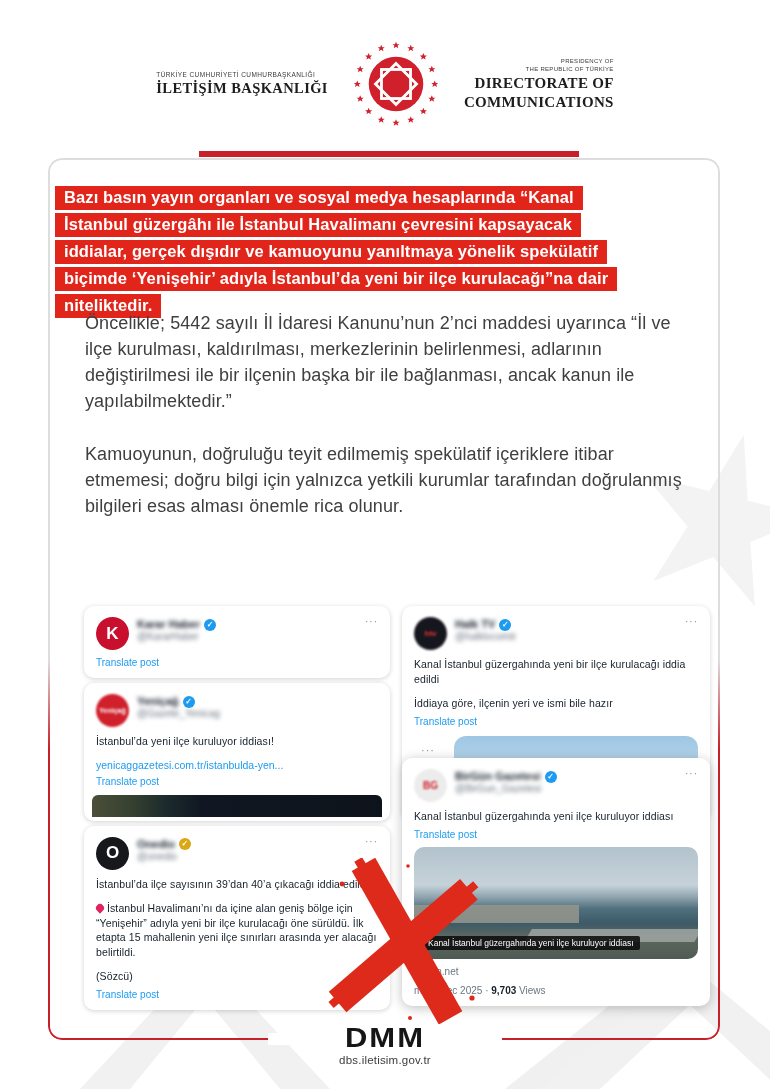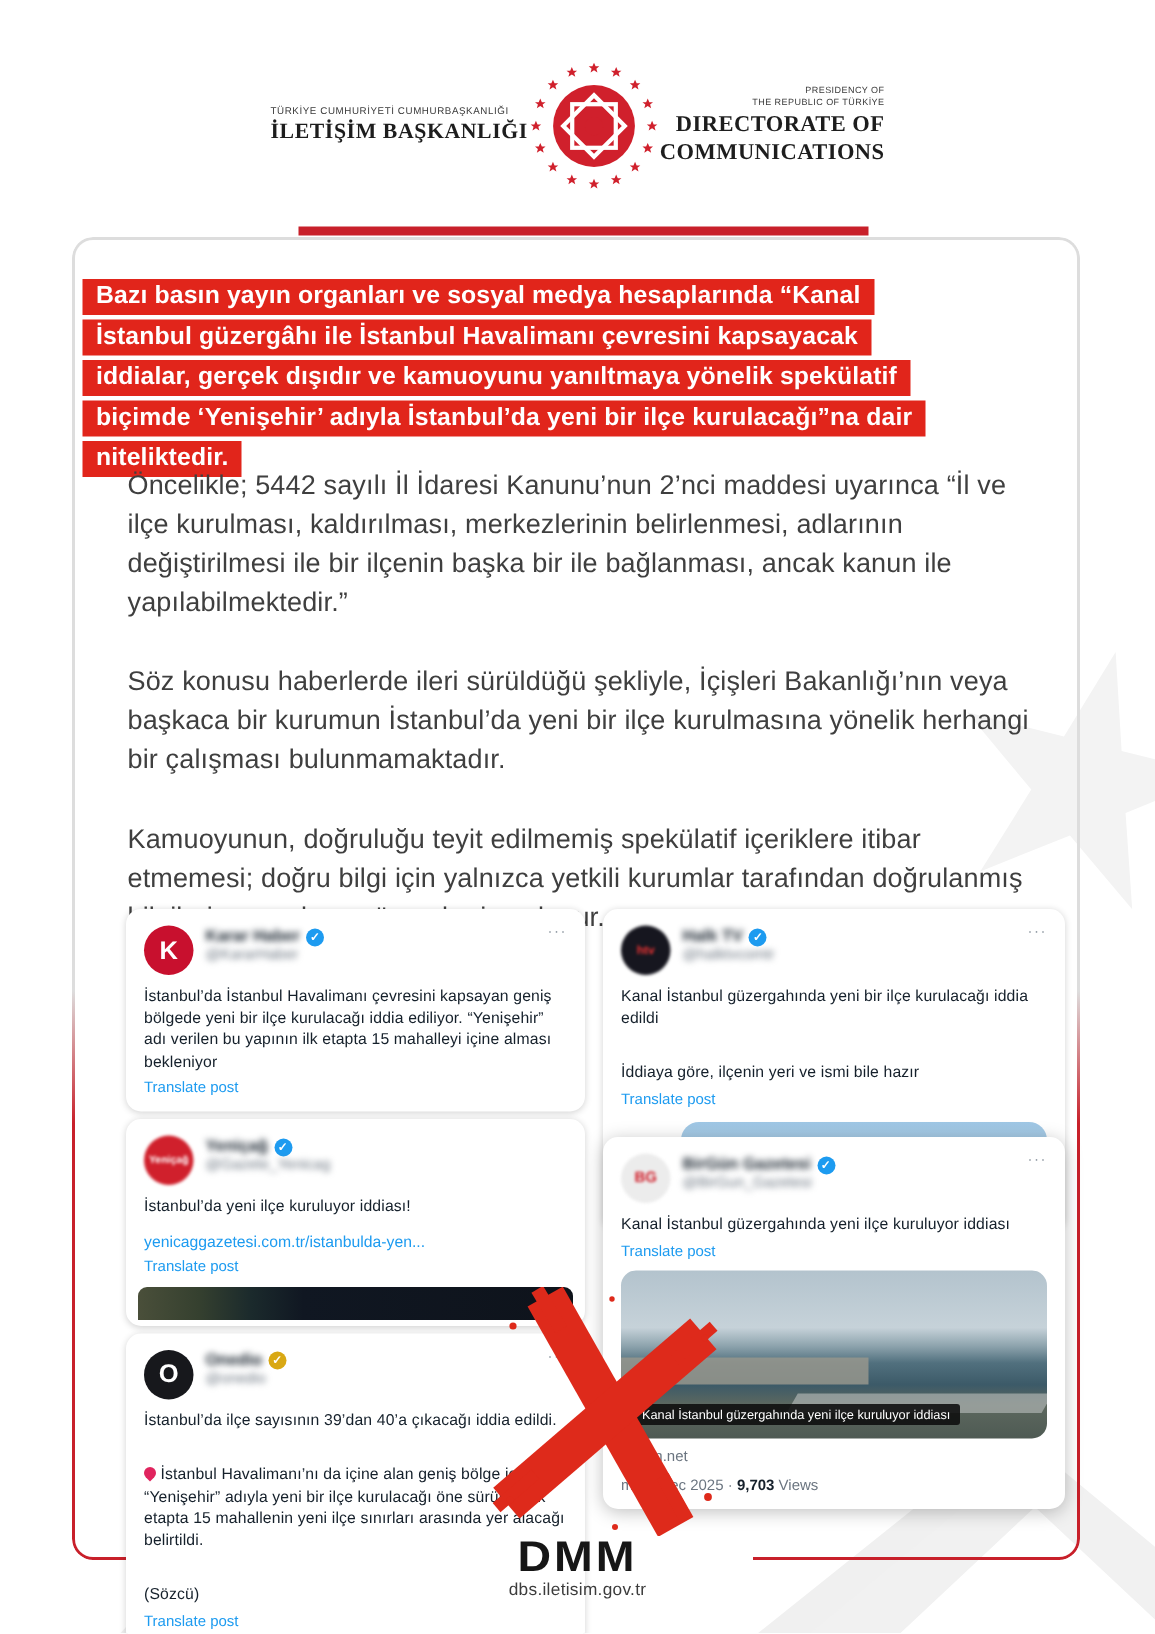--- a/index.html
+++ b/index.html
@@ -13,21 +13,21 @@
     clip-path:polygon(50% 0%, 61% 35%, 98% 35%, 68% 57%, 79% 91%, 50% 70%, 21% 91%, 32% 57%, 2% 35%, 39% 35%);
     transform:rotate(14deg); }
   .wm-chev1 { left:505px; top:830px; width:270px; height:259px; background:#f0f0f0;
     clip-path:polygon(0 0, 16% 0, 76% 50%, 16% 100%, 0 100%, 60% 50%); }
   .wm-chev2 { left:80px; top:955px; width:250px; height:134px; background:#f1f1f1;
     clip-path:polygon(0 100%, 50% 0, 100% 100%, 80% 100%, 50% 32%, 20% 100%); }
   .wm-chev3 { right:-70px; top:965px; width:300px; height:124px; background:#f1f1f1;
     clip-path:polygon(0 100%, 50% 0, 100% 100%, 80% 100%, 50% 32%, 20% 100%); }
 
   
-  .header { position:absolute; top:38px; left:0; width:100%; display:flex; justify-content:center; align-items:center; z-index:2; }
+  .header { position:absolute; top:38px; left:0; width:100%; display:flex; justify-content:center; align-items:center; gap:24px; z-index:2; }
   .logo-left { text-align:left; }
   .logo-left .small { font-size:6.5px; letter-spacing:.4px; color:#3a3a3a; margin-bottom:2px; }
   .logo-left .big { font-family:"Liberation Serif", serif; font-weight:bold; font-size:14.5px; letter-spacing:.4px; color:#1d1d1d; }
   .logo-right { text-align:right; }
   .logo-right .small { font-size:6px; letter-spacing:.3px; color:#3a3a3a; line-height:1.25; }
   .logo-right .big { font-family:"Liberation Serif", serif; font-weight:bold; font-size:15px; letter-spacing:.3px; color:#1d1d1d; line-height:1.08; margin-top:2px; }
   .emblem { width:88px; height:92px; flex:0 0 auto; }
 
   
   .top-red-bar { position:absolute; left:199px; top:151px; width:380px; height:6px; background:#c8202a; z-index:3; }
@@ -63,21 +63,21 @@
   .tw-names { line-height:1.2; padding-top:1px; }
   .tw-name-row { display:flex; align-items:center; gap:4px; }
   .b-name { font-weight:bold; font-size:11px; color:#15202b; filter:blur(2.3px); }
   .b-handle { font-size:10px; color:#6b7580; filter:blur(2.3px); }
   .badge { width:12px; height:12px; border-radius:50%; background:#1d9bf0; display:inline-flex; align-items:center; justify-content:center; flex:0 0 auto; }
   .badge::after { content:"✓"; color:#fff; font-size:8px; font-weight:bold; line-height:1; }
   .badge.gold { background:#d9a814; }
   .more-icon { margin-left:auto; color:#8a949e; font-size:10px; letter-spacing:1px; line-height:1; }
   .more-icon::after { content:"···"; }
   .tw-text { font-size:10.5px; line-height:14.5px; color:#15202b; letter-spacing:.1px; }
-  .tw-text + .tw-text { margin-top:22px; }
+  .tw-text + .tw-text { margin-top:10px; }
   .tw-link { font-size:10.5px; color:#1d9bf0; margin-top:10px; }
   .translate { font-size:10px; color:#1d9bf0; margin-top:5px; }
   .pin { display:inline-block; width:8px; height:8px; background:#e0245e; border-radius:50% 50% 50% 0; transform:rotate(-45deg); margin-right:3px; }
 
   .img-strip-yenicag { margin:8px -4px -6px; height:22px; border-radius:6px 6px 0 0;
     background:linear-gradient(90deg,#4a4f3a 0%,#35402f 14%,#1b2a2c 26%,#101722 38%,#0e131b 100%); }
 
   .thread-row { display:flex; margin-top:9px; }
   .thread-gutter { width:40px; flex:0 0 auto; color:#8a949e; font-size:11px; letter-spacing:1px; padding-left:7px; padding-top:8px; }
   .thread-gutter::after { content:"···"; }
@@ -159,41 +159,39 @@
   <div class="headline">
     <div><span class="hl-line">Bazı basın yayın organları ve sosyal medya hesaplarında “Kanal</span></div>
     <div><span class="hl-line">İstanbul güzergâhı ile İstanbul Havalimanı çevresini kapsayacak</span></div>
     <div><span class="hl-line">iddialar, gerçek dışıdır ve kamuoyunu yanıltmaya yönelik spekülatif</span></div>
     <div><span class="hl-line">biçimde ‘Yenişehir’ adıyla İstanbul’da yeni bir ilçe kurulacağı”na dair</span></div>
     <div><span class="hl-line">niteliktedir.</span></div>
   </div>
 
   <div class="bodytext">
     <p>Öncelikle; 5442 sayılı İl İdaresi Kanunu’nun 2’nci maddesi uyarınca “İl ve ilçe kurulması, kaldırılması, merkezlerinin belirlenmesi, adlarının değiştirilmesi ile bir ilçenin başka bir ile bağlanması, ancak kanun ile yapılabilmektedir.”</p>
-    <p>Söz konusu haberlerde ileri sürüldüğü şekliyle, İçişleri Bakanlığı’nın veya başkaca bir kurumun İstanbul’da yeni bir ilçe kurulmasına yönelik herhangi bir çalışması bulunmamaktadır.</p>
     <p>Kamuoyunun, doğruluğu teyit edilmemiş spekülatif içeriklere itibar etmemesi; doğru bilgi için yalnızca yetkili kurumlar tarafından doğrulanmış bilgileri esas alması önemle rica olunur.</p>
   </div>
 
   <div class="tweets">
 
     <div class="tw-col tw-col-left">
 
       <div class="tweet">
         <div class="tw-head">
           <div class="avatar av-karar">K</div>
           <div class="tw-names">
             <div class="tw-name-row">
               <span class="b-name">Karar Haber</span>
               <span class="badge"></span>
             </div>
             <div class="b-handle">@KararHaber</div>
           </div>
           <span class="more-icon"></span>
         </div>
-        <div class="tw-text">İstanbul’da İstanbul Havalimanı çevresini kapsayan geniş bölgede yeni bir ilçe kurulacağı iddia ediliyor. “Yenişehir” adı verilen bu yapının ilk etapta 15 mahalleyi içine alması bekleniyor</div>
         <div class="translate">Translate post</div>
       </div>
 
       <div class="tweet">
         <div class="tw-head">
           <div class="avatar av-yenicag" style="filter:blur(1px)">Yeniçağ</div>
           <div class="tw-names">
             <div class="tw-name-row">
               <span class="b-name">Yeniçağ</span>
               <span class="badge"></span>

